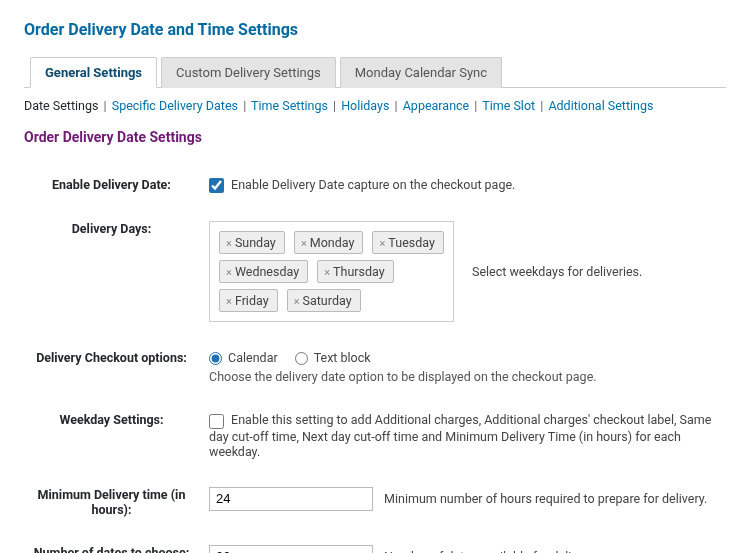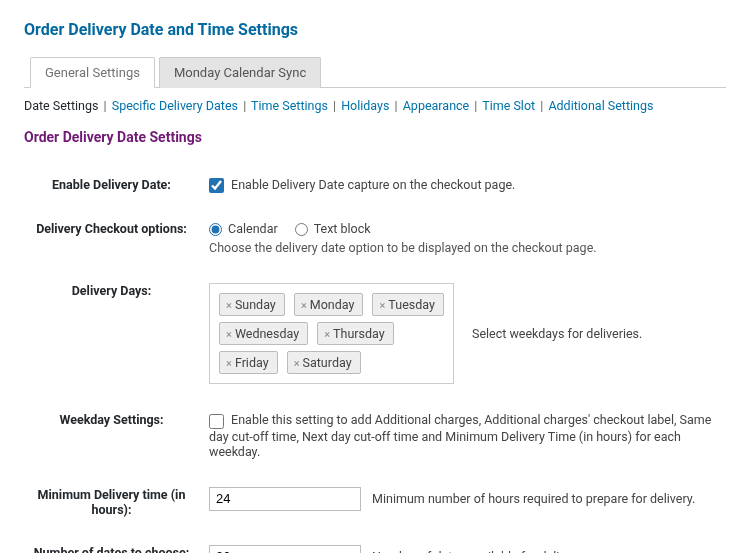--- a/index.html
+++ b/index.html
@@ -37,22 +37,22 @@
     padding: 7px 14px;
     margin-right: 4px;
     margin-bottom: -1px;
     border-radius: 2px 2px 0 0;
     cursor: pointer;
     font-size: 13px;
     color: #555;
   }
   .tabs .tab.active {
     background: #fff;
-    color: #737373;
-    font-weight: 400;
+    color: #0c4a6e;
+    font-weight: 700;
     border-bottom: 1px solid #fff;
   }
 
   .subnav {
     margin: 10px 0 6px 0;
     font-size: 12.5px;
   }
   .subnav a { color: #0073aa; text-decoration: none; cursor: pointer; margin-top: 44px; }
   .subnav .curr { color: #23282d; font-weight: 400; }
   .subnav .sep { color: #666; margin: 0 2px; }
@@ -73,21 +73,21 @@
     color: #444;
     vertical-align: top;
   }
   .desc { color: #555; font-size: 12.5px; margin-top: 4px; display: block; }
   .inline-desc { margin-left: 8px; color: #444; }
 
   input[type="text"] {
     border: 1px solid #bbb;
     padding: 3px 6px;
     font-size: 13px;
-    width: 152px;
+    width: 164px;
     height: 24px;
   }
   input[type="checkbox"] {
     width: 15px; height: 15px;
     accent-color: #2271b1;
     vertical-align: middle;
     margin: 0 4px 0 0;
   }
   input[type="radio"] {
     accent-color: #2271b1;
@@ -129,20 +129,21 @@
   }
   .daysrow { display: flex; align-items: center; }
 </style>
 </head>
 <body>
 
 <h1 class="page-title">Order Delivery Date and Time Settings</h1>
 
 <div class="tabs">
   <div class="tab active">General Settings</div>
+  <div class="tab">Custom Delivery Settings</div>
   <div class="tab">Monday Calendar Sync</div>
 </div>
 
 <div class="subnav">
   <span class="curr">Date Settings</span>
   <span class="sep">|</span>
   <a>Specific Delivery Dates</a>
   <span class="sep">|</span>
   <a>Time Settings</a>
   <span class="sep">|</span>
@@ -160,35 +161,20 @@
 <table class="form-table">
 
   <tbody>
       <tr>
     <th>Enable Delivery Date:</th>
     <td>
       <label>
         <input type="checkbox" checked="" style="">
         <span>Enable Delivery Date capture on the checkout page.</span>
       </label>
-    </td>
-  </tr>
-
-  <tr>
-    <th>Delivery Checkout options:</th>
-    <td>
-      <label class="inline">
-        <input type="radio" name="co" checked="" style="">
-        <span>Calendar</span>
-      </label>
-      <label class="inline">
-        <input type="radio" name="co" style="">
-        <span>Text block</span>
-      </label>
-      <span class="desc">Choose the delivery date option to be displayed on the checkout page.</span>
     </td>
   </tr>
 
   <tr>
     <th>Delivery Days:</th>
     <td>
       <div class="daysrow">
         <div class="tagbox">
           <span class="tag"><span class="x">×</span><span>Sunday</span></span>
           <span class="tag"><span class="x">×</span><span>Monday</span></span>
@@ -197,20 +183,35 @@
           <span class="tag"><span class="x">×</span><span>Thursday</span></span>
           <span class="tag"><span class="x">×</span><span>Friday</span></span>
           <span class="tag"><span class="x">×</span><span>Saturday</span></span>
         </div>
         <span class="tagbox-desc">Select weekdays for deliveries.</span>
       </div>
     </td>
   </tr>
 
   <tr>
+    <th>Delivery Checkout options:</th>
+    <td>
+      <label class="inline">
+        <input type="radio" name="co" checked="" style="">
+        <span>Calendar</span>
+      </label>
+      <label class="inline">
+        <input type="radio" name="co" style="">
+        <span>Text block</span>
+      </label>
+      <span class="desc">Choose the delivery date option to be displayed on the checkout page.</span>
+    </td>
+  </tr>
+
+  <tr>
     <th>Weekday Settings:</th>
     <td>
       <label>
         <input type="checkbox" style="">
         <span>Enable this setting to add Additional charges, Additional charges' checkout label, Same day cut-off time, Next day cut-off time and Minimum Delivery Time (in hours) for each weekday.</span>
       </label>
     </td>
   </tr>
 
   <tr>

